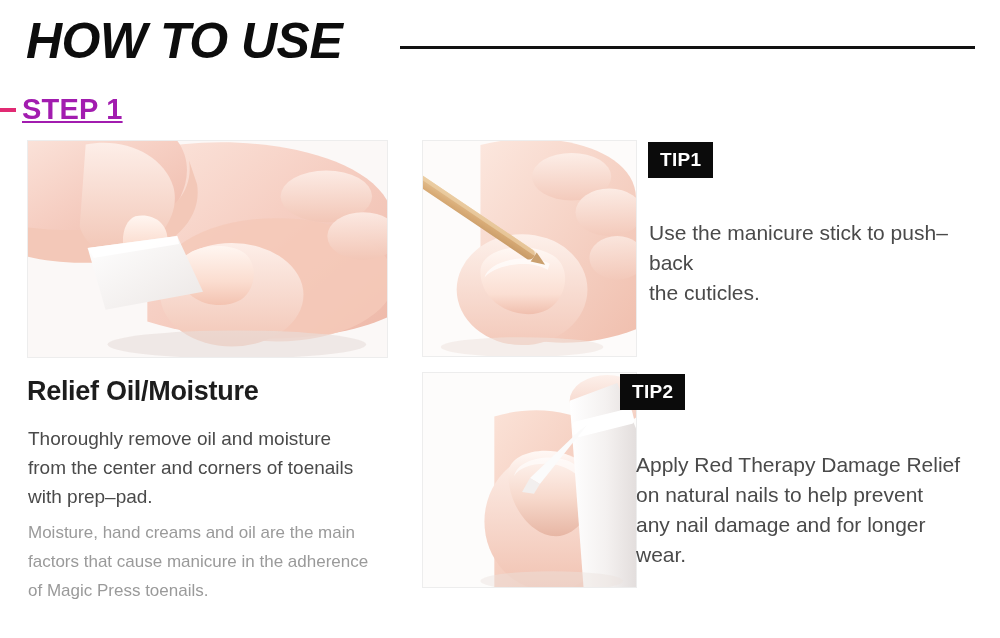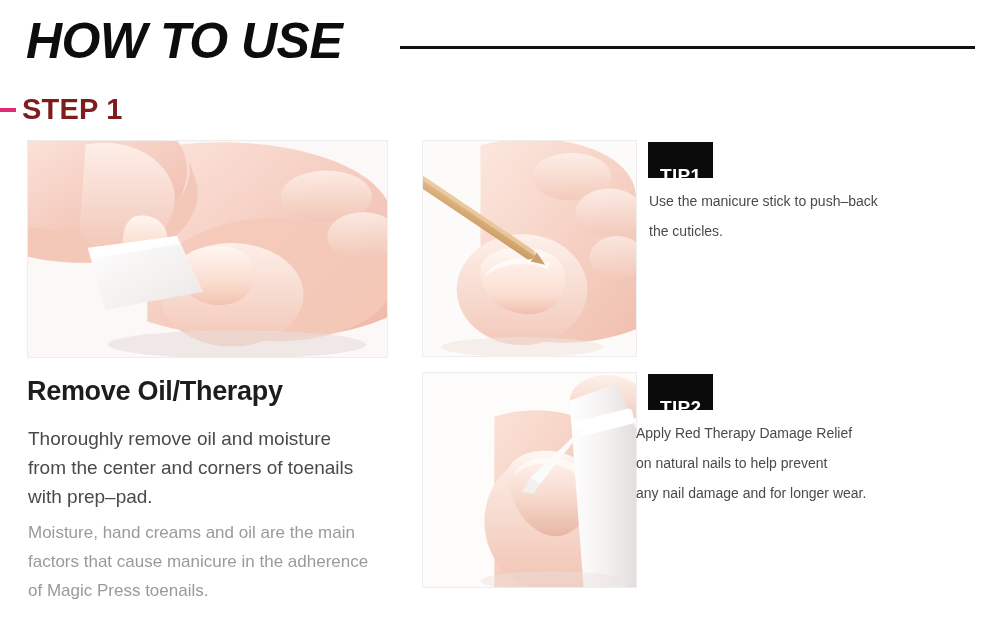--- a/index.html
+++ b/index.html
@@ -54,22 +54,23 @@
     width: 20px;
     height: 4px;
     background: #e12a73;
     margin-top: 2px;
   }
   .step-label {
     font-size: 29px;
     line-height: 34px;
     font-weight: 700;
     letter-spacing: 0.2px;
-    color: #7f1d1d;
+    color: #a21caf;
     white-space: nowrap;
+    text-decoration: underline;
   }
 
   
   .photo {
     position: absolute;
     overflow: hidden;
     background: #f7f4f3;
     border: 1px solid #ededed;
     box-sizing: border-box;
   }
@@ -115,33 +116,34 @@
   
   .tip-badge {
     position: absolute;
     background: #0b0b0b;
     color: #ffffff;
     font-size: 19px;
     font-weight: 700;
     letter-spacing: 0.3px;
     line-height: 36px;
     height: 36px;
-    padding: 16px 12px;
+    padding: 0 12px;
     box-sizing: border-box;
     white-space: nowrap;
   }
   #tip1-badge { left: 648px; top: 142px; }
-  #tip2-badge { left: 648px; top: 374px; }
+  #tip2-badge { left: 620px; top: 374px; }
 
   .tip-text {
     position: absolute;
-    font-size: 14px;
+    font-size: 21px;
     line-height: 30px;
     color: #4a4a4a;
     white-space: pre-line;
+    margin-top: 32px;
   }
   #tip1-text { left: 649px; top: 186px; width: 330px; }
   #tip2-text { left: 636px; top: 418px; width: 340px; }
 </style>
 </head>
 <body>
 
 <div class="page-title">HOW TO USE</div>
 
 <div class="title-rule"></div>
@@ -279,21 +281,21 @@
     <path d="M148 28 L196 10 L215 56 L215 216 L162 216 Z" fill="url(#bottle)"></path>
     <rect x="150" y="50" width="62" height="16" rx="4" transform="rotate(-14 150 50)" fill="#ffffff"></rect>
 
     <path d="M156 60 L166 52 L118 112 L108 106 Z" fill="#fbfbfb"></path>
     <path d="M118 112 L108 106 L100 120 L112 122 Z" fill="#f2efee"></path>
 
     <ellipse cx="130" cy="210" rx="72" ry="10" fill="#ece2de" opacity="0.45"></ellipse>
   </svg>
 </div>
 
-<div class="heading-remove">Remove Oil/Therapy</div>
+<div class="heading-remove">Relief Oil/Moisture</div>
 
 <div class="body-primary">Thoroughly remove oil and moisture
 from the center  and corners of toenails
 with prep–pad.</div>
 
 <div class="body-secondary">Moisture, hand creams and oil are the main
 factors  that cause manicure in the adherence
 of  Magic Press toenails.</div>
 
 <div class="tip-badge" id="tip1-badge">TIP1</div>

